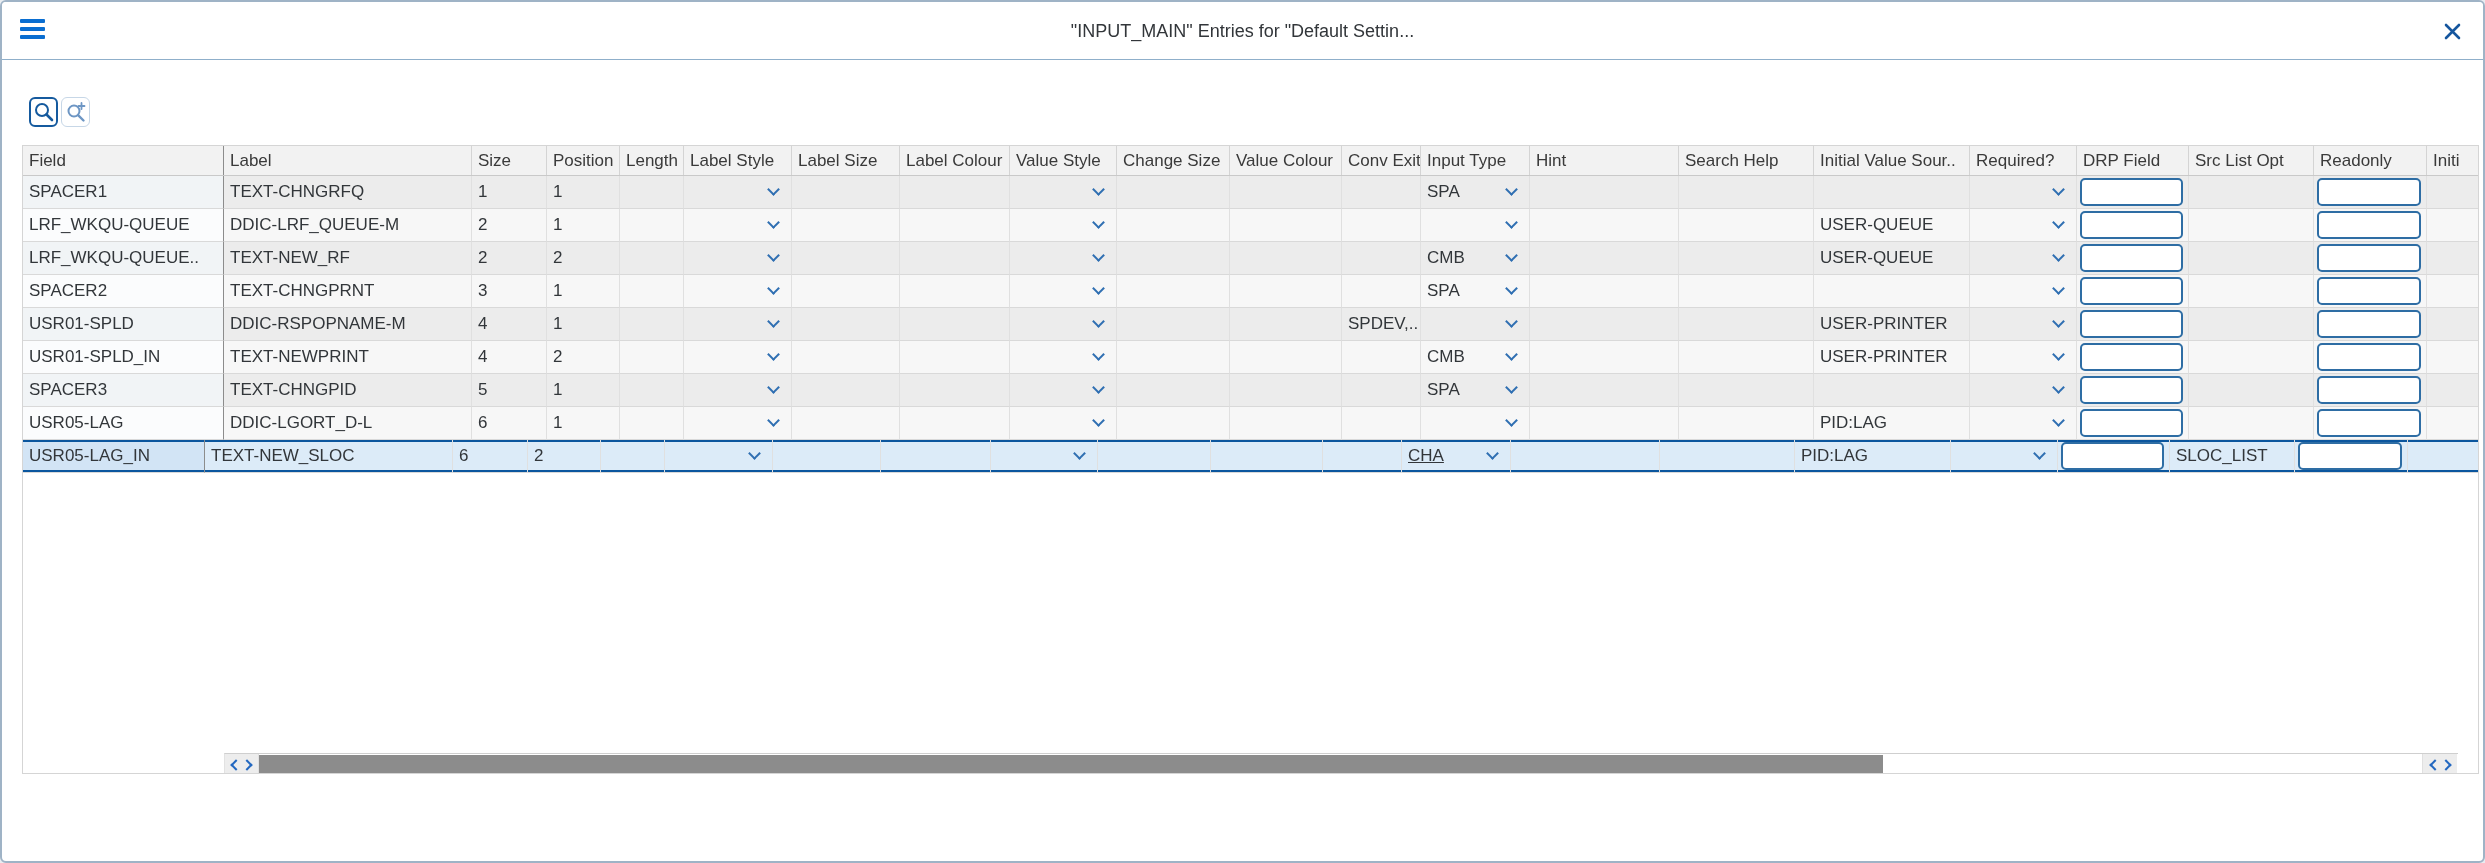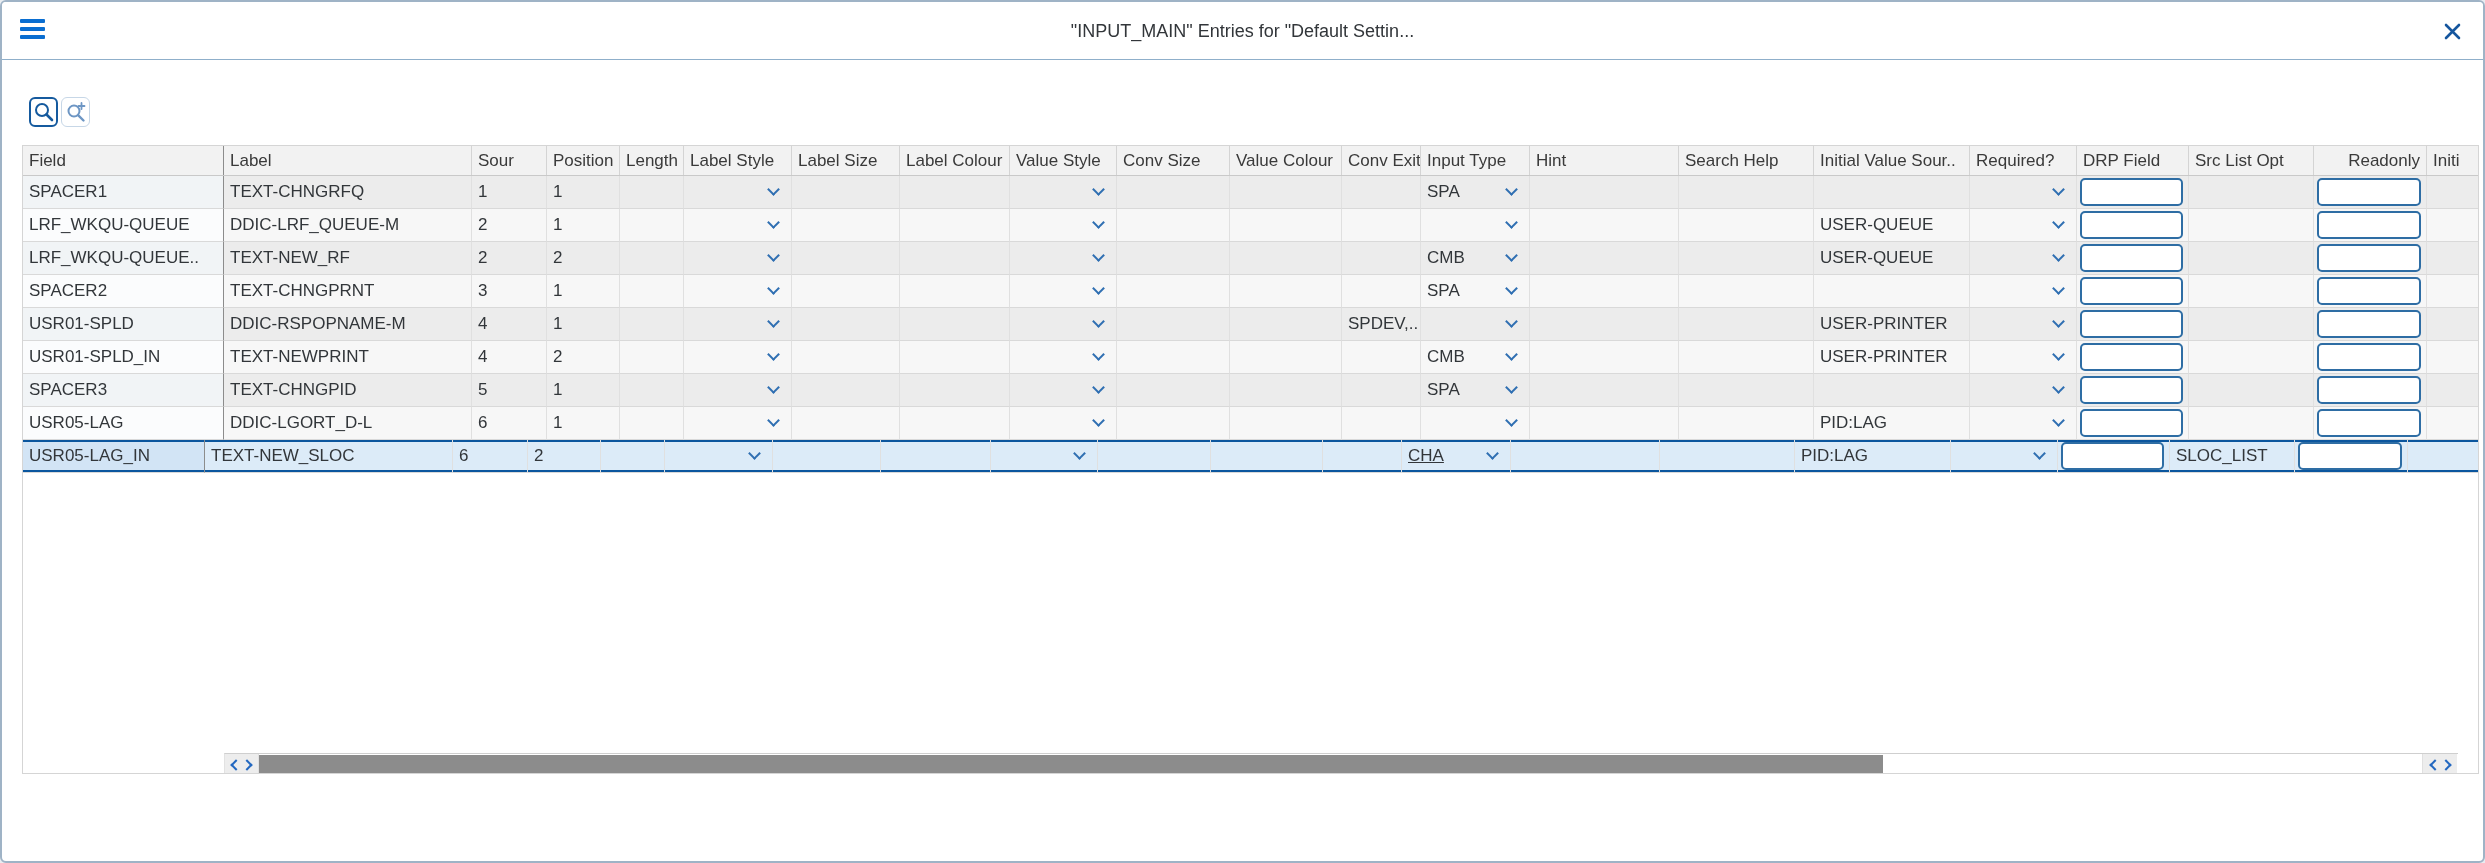--- a/index.html
+++ b/index.html
@@ -107,38 +107,38 @@
         <path d="M16.5 2 L16.5 8 M13.5 5 L19.5 5" stroke="#6d96c4" stroke-width="1.8" stroke-linecap="round"></path>
       </svg>
     </div>
   </div>
 
   <div class="gridwrap">
     <div id="grid">
         <div class="hrow">
           <div class="hcell fixed" style="width: 201px;">Field</div>
           <div class="hcell" style="width: 248px;">Label</div>
-          <div class="hcell" style="width: 75px;">Sour</div>
+          <div class="hcell" style="width: 75px;">Size</div>
           <div class="hcell" style="width: 73px;">Position</div>
           <div class="hcell" style="width: 64px;">Length</div>
           <div class="hcell" style="width: 108px;">Label Style</div>
           <div class="hcell" style="width: 108px;">Label Size</div>
           <div class="hcell" style="width: 110px;">Label Colour</div>
           <div class="hcell" style="width: 107px;">Value Style</div>
-          <div class="hcell" style="width: 113px;">Conv Size</div>
+          <div class="hcell" style="width: 113px;">Change Size</div>
           <div class="hcell" style="width: 112px;">Value Colour</div>
           <div class="hcell" style="width: 79px;">Conv Exit</div>
           <div class="hcell" style="width: 109px;">Input Type</div>
           <div class="hcell" style="width: 149px;">Hint</div>
           <div class="hcell" style="width: 135px;">Search Help</div>
           <div class="hcell" style="width: 156px;">Initial Value Sour..</div>
           <div class="hcell" style="width: 107px;">Required?</div>
           <div class="hcell" style="width: 112px;">DRP Field</div>
           <div class="hcell" style="width: 125px;">Src List Opt</div>
-          <div class="hcell" style="width: 113px; text-align: right;">Readonly</div>
+          <div class="hcell" style="width: 113px;">Readonly</div>
           <div class="hcell" style="width: 160px;">Initi</div>
         </div>
         <div class="grow odd">
           <div class="gcell fixed" style="width: 201px;">SPACER1</div>
           <div class="gcell" style="width: 248px;">TEXT-CHNGRFQ</div>
           <div class="gcell" style="width: 75px;">1</div>
           <div class="gcell" style="width: 73px;">1</div>
           <div class="gcell" style="width: 64px;"></div>
           <div class="gcell" style="width: 108px;">
             <span class="chev"></span>

